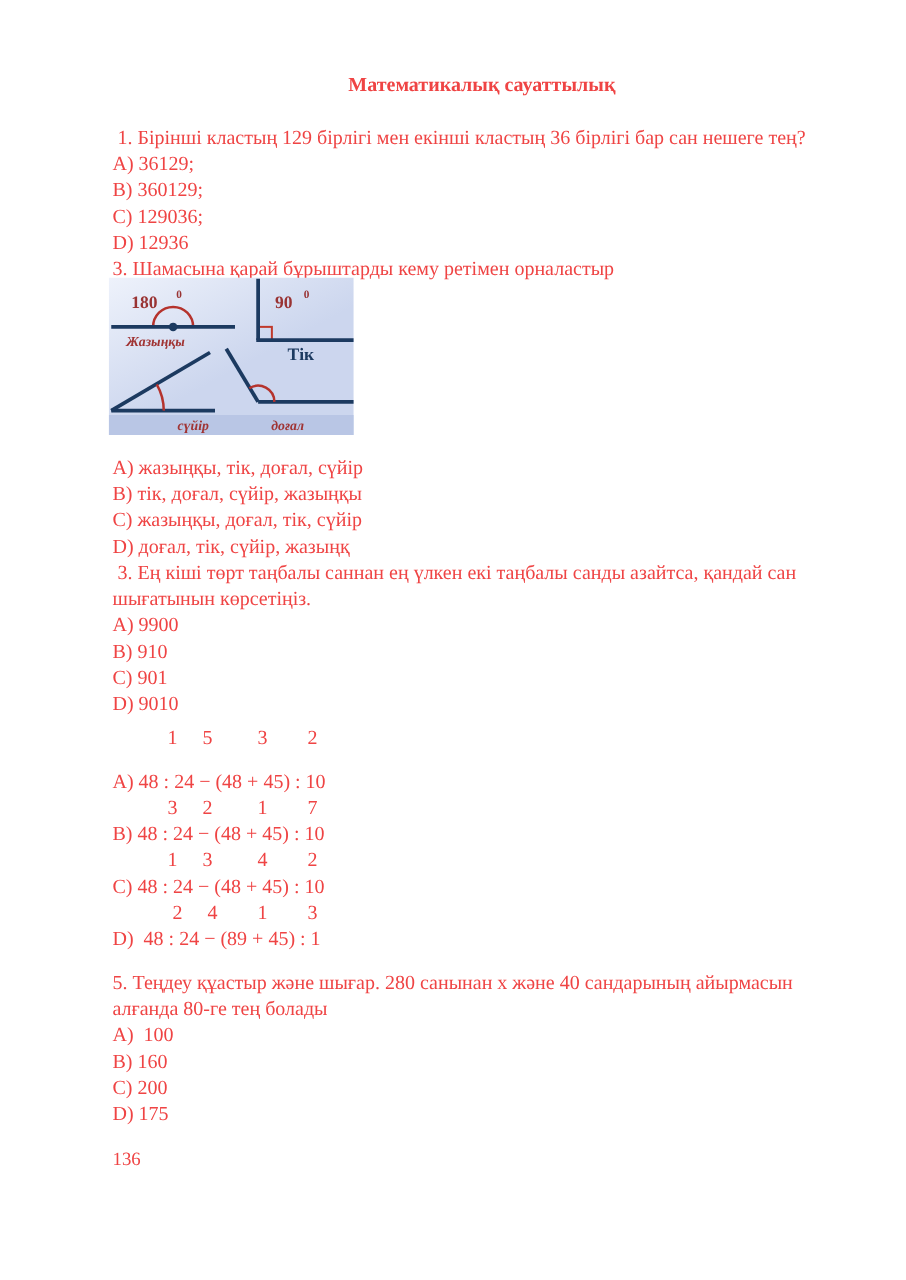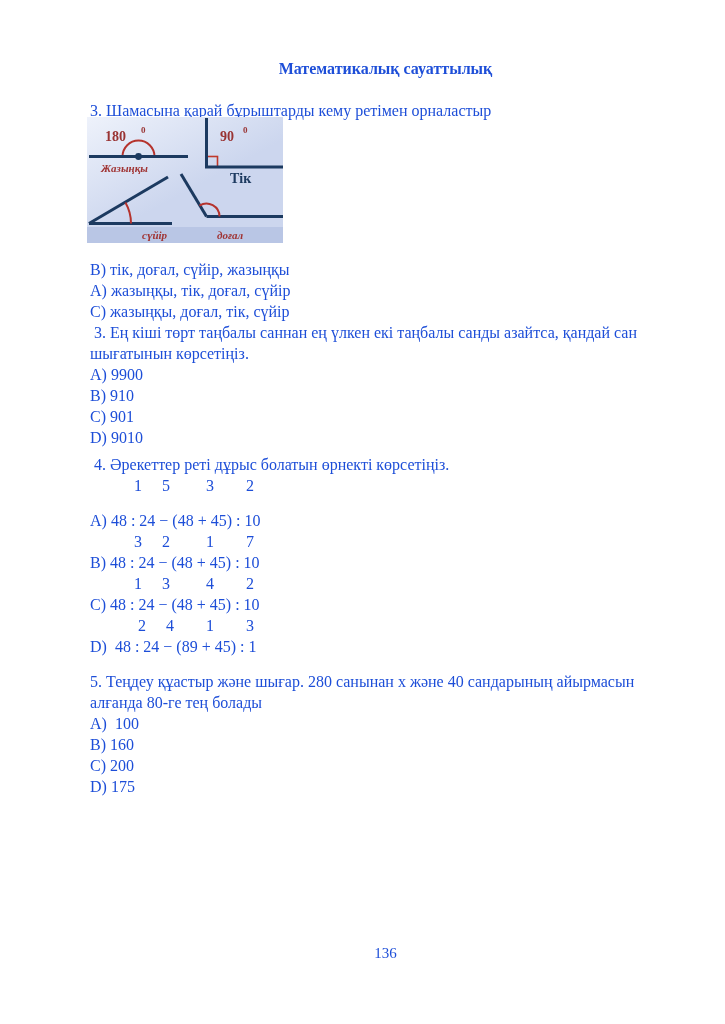--- a/index.html
+++ b/index.html
@@ -1,55 +1,62 @@
 <!DOCTYPE html>
 <html><head>
 <meta charset="utf-8">
 <style>
   html,body{margin:0;padding:0;background:#ffffff;}
   .page{
     position:relative;
     width:725px;height:1024px;
     background:#ffffff;
     font-family:"Liberation Serif",serif;
-    font-size:16px;line-height:21px;color:#1d4ed8;
+    font-size:16px;line-height:21px;color:#ef4444;
     overflow:hidden;box-sizing:border-box;
   }
   .content{padding:58px 44px 0 90px;}
   .title{
     font-size:16px;font-weight:bold;text-align:center;
     margin:0;height:21px;line-height:21px;
   }
   .gap{height:21px;}
   .gap-xs{height:6px;}
   .gap-sm{height:14px;}
   .ln{white-space:pre;height:21px;line-height:21px;}
   .figure-wrap{margin:-4px 0 16px -3px;height:126px;}
   .pageno{
-    position:absolute;left:90px;right:44px;top:943px;
-    text-align:center;font-size:15px;
+    position:absolute;left:90px;right:44px;top:918px;
+    font-size:15px;
   }
   
   .navy{stroke:#1c3a60;stroke-width:3;}
   .redArc{stroke:#b5332d;stroke-width:2;fill:none;}
   .redSq{stroke:#c0392b;stroke-width:1.6;fill:none;}
   .figNum{font-family:"Liberation Serif",serif;font-size:14px;font-weight:bold;fill:#993333;}
   .figSup{font-family:"Liberation Serif",serif;font-size:9px;font-weight:bold;fill:#993333;}
   .figName{font-family:"Liberation Serif",serif;font-size:11px;font-style:italic;font-weight:bold;fill:#a03434;}
   .figNavyName{font-family:"Liberation Serif",serif;font-size:14px;font-weight:bold;fill:#1c3a60;}
 </style>
 </head>
 <body>
 
 <div class="page">
   <div class="content">
 
     <h1 class="title">Математикалық сауаттылық</h1>
     <div class="gap"></div>
 
+    <section>
+      <div class="ln"> 1. Бірінші кластың 129 бірлігі мен екінші кластың 36 бірлігі бар сан нешеге тең?</div>
+      <div class="ln">A) 36129;</div>
+      <div class="ln">B) 360129;</div>
+      <div class="ln">C) 129036;</div>
+      <div class="ln">D) 12936</div>
+    </section>
 
     <section>
       <div class="ln">3. Шамасына қарай бұрыштарды кему ретімен орналастыр</div>
 
       <div class="figure-wrap">
         <svg width="196" height="126" viewBox="0 0 196 126">
           <defs>
             <linearGradient id="figBg" x1="0" y1="0" x2="0.5" y2="0.6">
               <stop offset="0" stop-color="#eef2fb"></stop>
               <stop offset="1" stop-color="#ccd6ee"></stop>
@@ -85,38 +92,38 @@
 
           <g>
             <line x1="94" y1="57" x2="119.5" y2="99.5" class="navy"></line>
             <line x1="119.5" y1="99.5" x2="196" y2="99.5" class="navy"></line>
             <path d="M132.5 99.5 A13 13 0 0 0 112.5 88.6" class="redArc"></path>
             <text x="130" y="122" class="figName">доғал</text>
           </g>
         </svg>
       </div>
 
+      <div class="ln">A) жазыңқы, тік, доғал, сүйір</div>
       <div class="ln">B) тік, доғал, сүйір, жазыңқы</div>
-      <div class="ln">A) жазыңқы, тік, доғал, сүйір</div>
       <div class="ln">C) жазыңқы, доғал, тік, сүйір</div>
+      <div class="ln">D) доғал, тік, сүйір, жазыңқ</div>
     </section>
 
     <section>
       <div class="ln"> 3. Ең кіші төрт таңбалы саннан ең үлкен екі таңбалы санды азайтса, қандай сан</div>
       <div class="ln">шығатынын көрсетіңіз.</div>
       <div class="ln">A) 9900</div>
       <div class="ln">B) 910</div>
       <div class="ln">C) 901</div>
       <div class="ln">D) 9010</div>
     </section>
 
     <div class="gap-xs"></div>
 
     <section>
-      <div class="ln"> 4. Әрекеттер реті дұрыс болатын өрнекті көрсетіңіз.</div>
       <div class="ln">           1     5         3        2</div>
       <div class="gap-sm"></div>
       <div class="ln">A) 48 : 24 − (48 + 45) : 10</div>
       <div class="ln">           3     2         1        7</div>
       <div class="ln">B) 48 : 24 − (48 + 45) : 10</div>
       <div class="ln">           1     3         4        2</div>
       <div class="ln">C) 48 : 24 − (48 + 45) : 10</div>
       <div class="ln">            2     4        1        3</div>
       <div class="ln">D)  48 : 24 − (89 + 45) : 1</div>
     </section>

